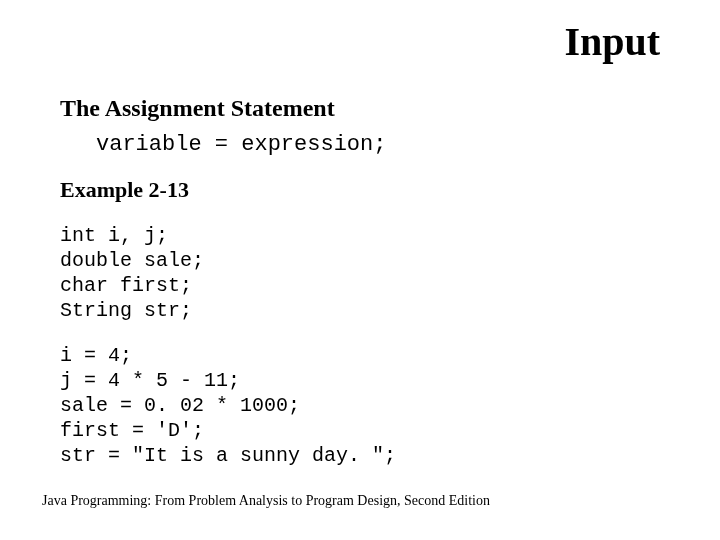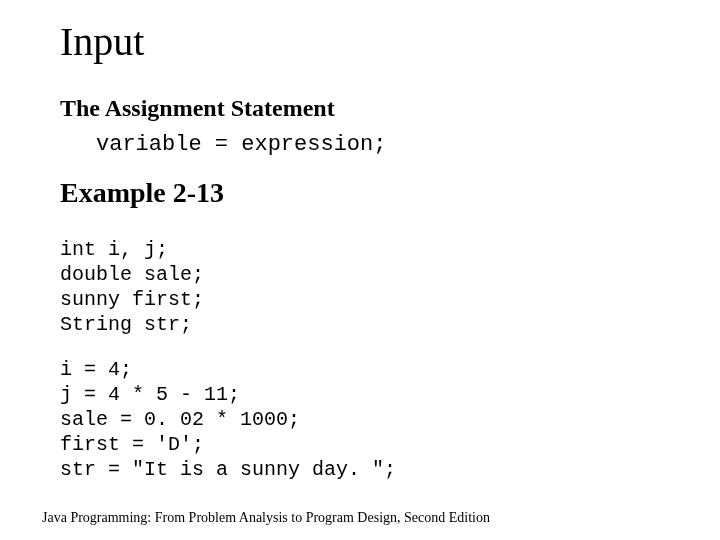--- a/index.html
+++ b/index.html
@@ -6,68 +6,68 @@
   body {
     width: 720px;
     height: 540px;
     background: #fff;
     font-family: "Times New Roman", Times, serif;
     color: #000;
     position: relative;
     padding: 18px 60px 0 60px;
   }
   .title {
-    text-align: left;
+    text-align: right;
     font-size: 40px;
-    font-weight: normal;
+    font-weight: bold;
     margin-bottom: 30px;
   }
   .heading {
     font-size: 24px;
     font-weight: bold;
     margin-bottom: 10px;
   }
   .syntax {
     font-family: "Courier New", Courier, monospace;
     font-size: 22px;
     margin-left: 36px;
     margin-bottom: 20px;
   }
   .subheading {
-    font-size: 28px;
+    font-size: 22px;
     font-weight: bold;
-    margin-bottom: 28px;
+    margin-bottom: 20px;
   }
   .codeblock {
     font-family: "Courier New", Courier, monospace;
     font-size: 20px;
     line-height: 1.25;
     white-space: pre;
     margin-bottom: 20px;
   }
   .footer {
     position: absolute;
     left: 42px;
-    bottom: 14px;
+    bottom: 31px;
     font-size: 14px;
   }
 </style>
 </head>
 <body>
 
 <div class="title">Input</div>
 
 <div class="heading">The Assignment Statement</div>
 <div class="syntax">variable = expression;</div>
 
 <div class="subheading">Example 2-13</div>
 
 <div class="codeblock">int i, j;
 double sale;
-sunny first;
+char first;
 String str;</div>
 
 <div class="codeblock">i = 4;
 j = 4 * 5 - 11;
 sale = 0. 02 * 1000;
 first = 'D';
 str = "It is a sunny day. ";</div>
 
 <div class="footer">Java Programming: From Problem Analysis to Program Design, Second Edition</div>
 

